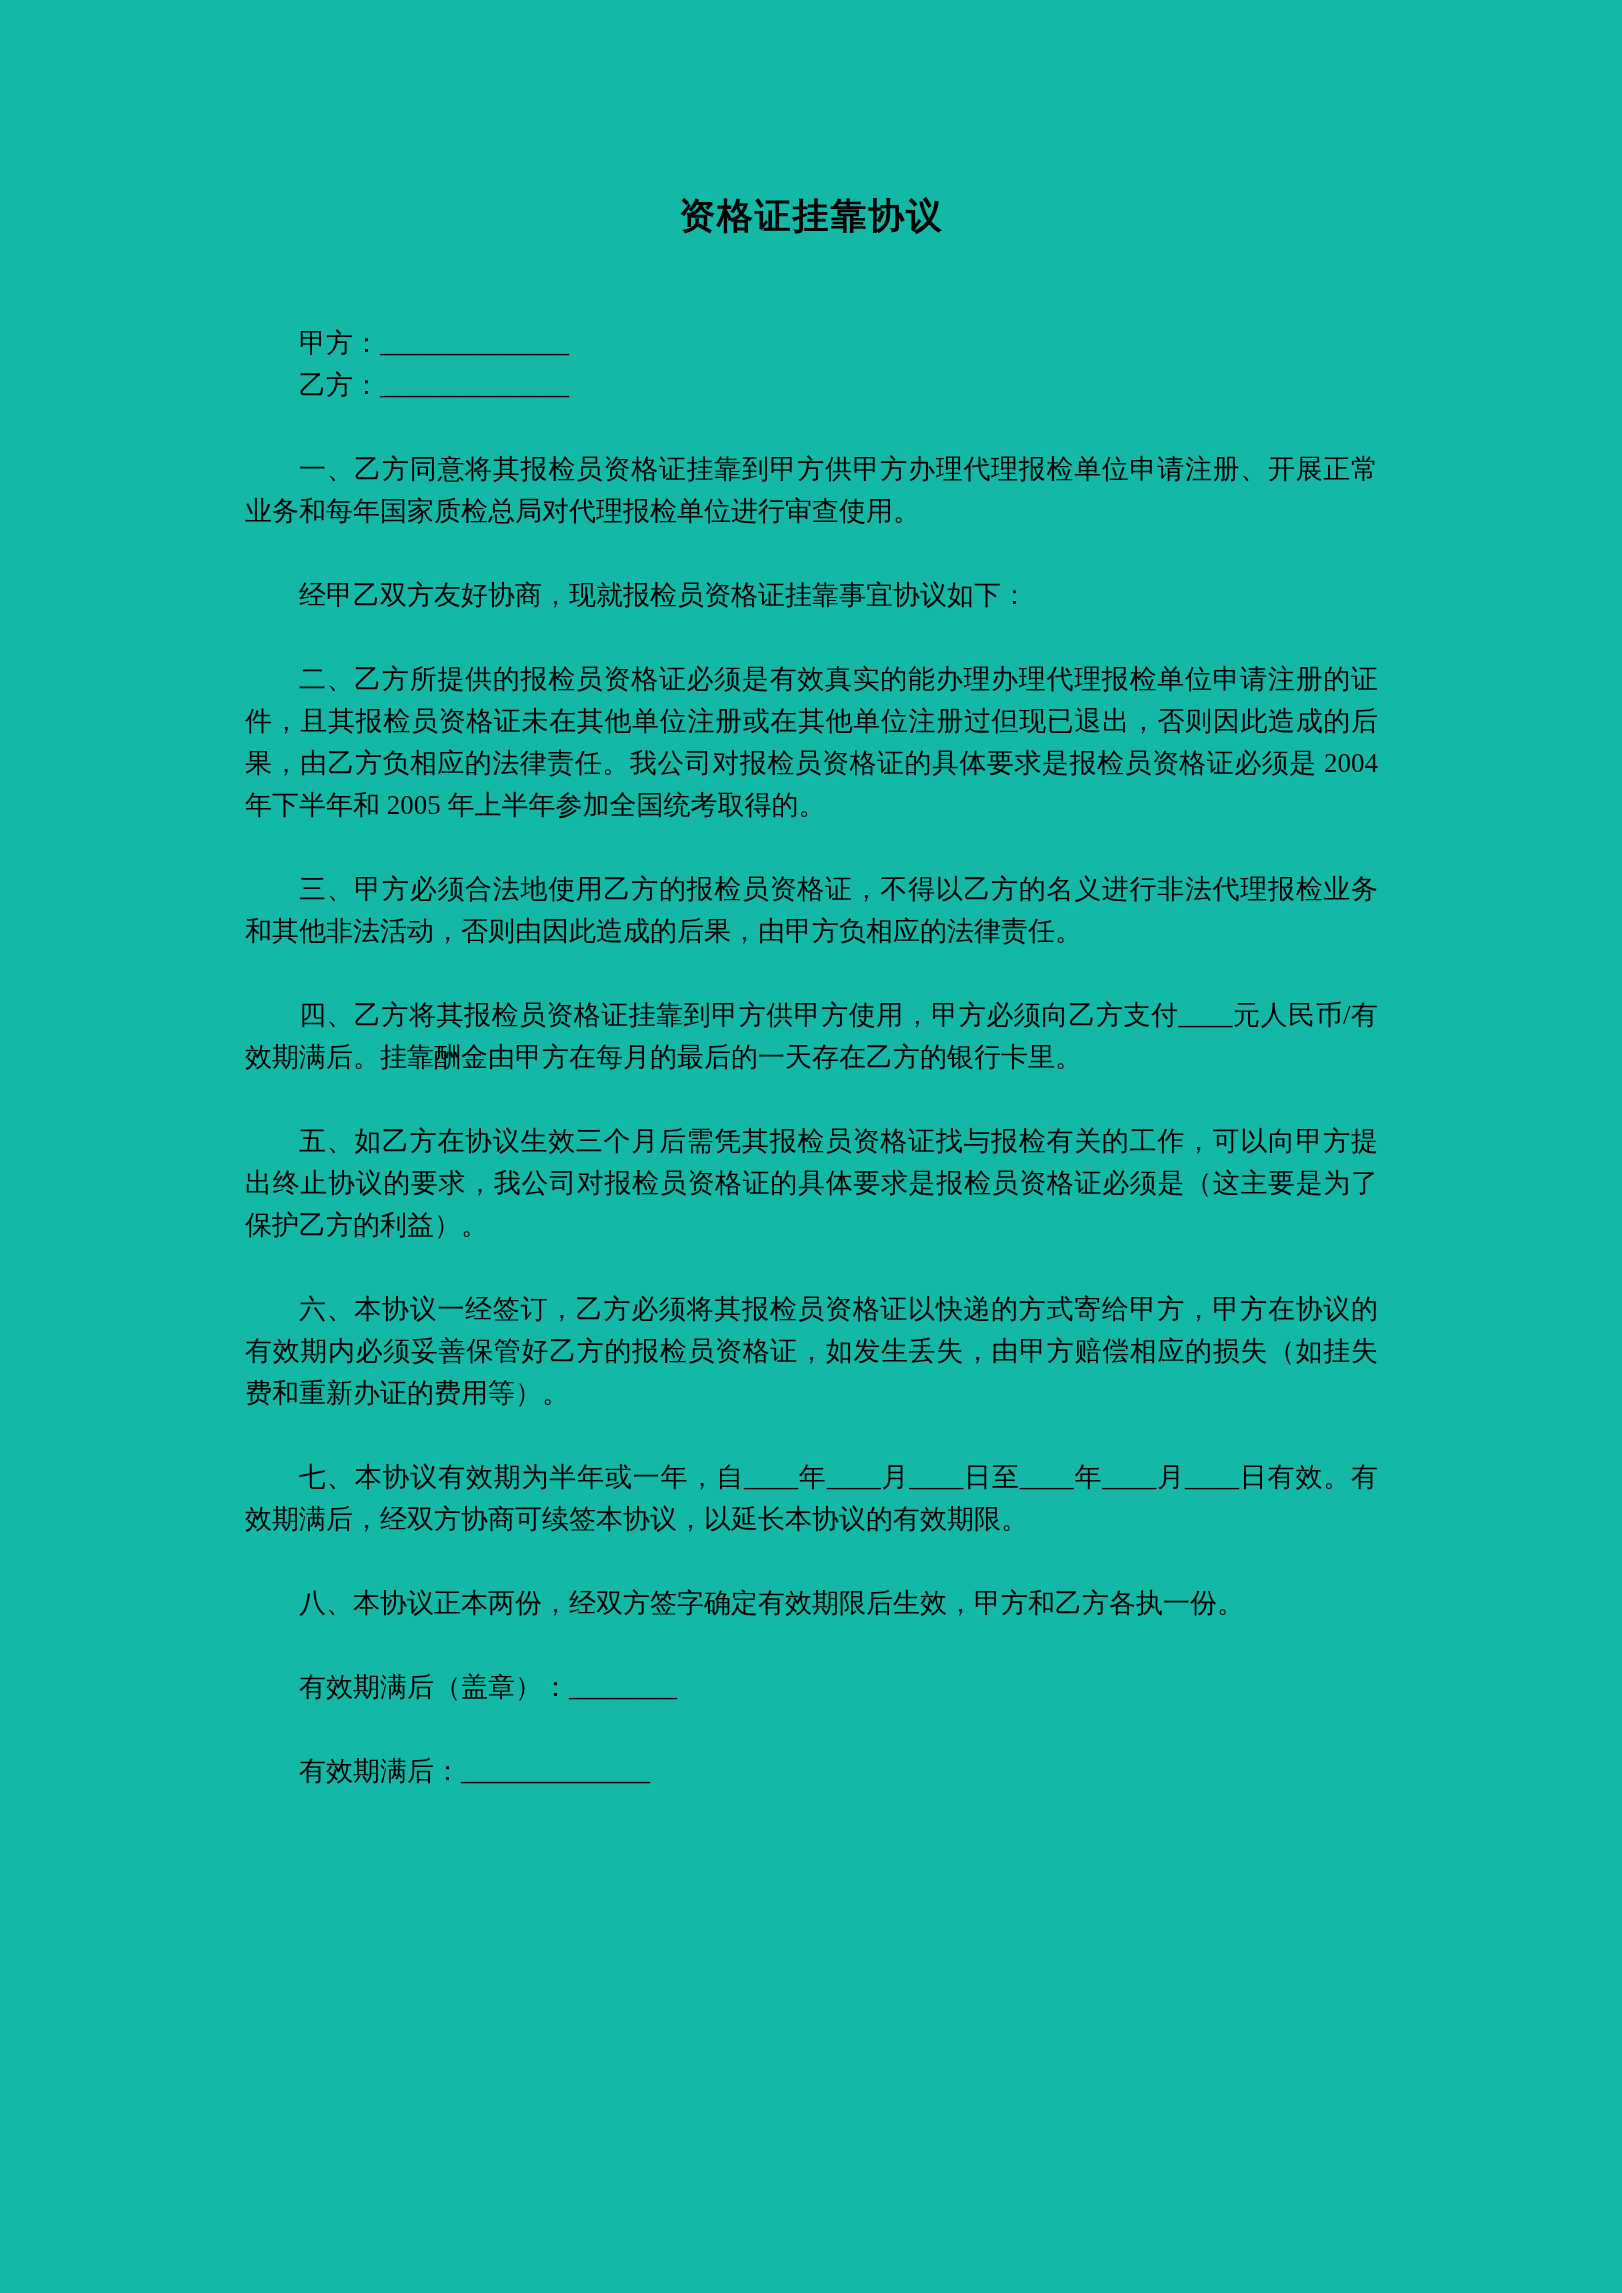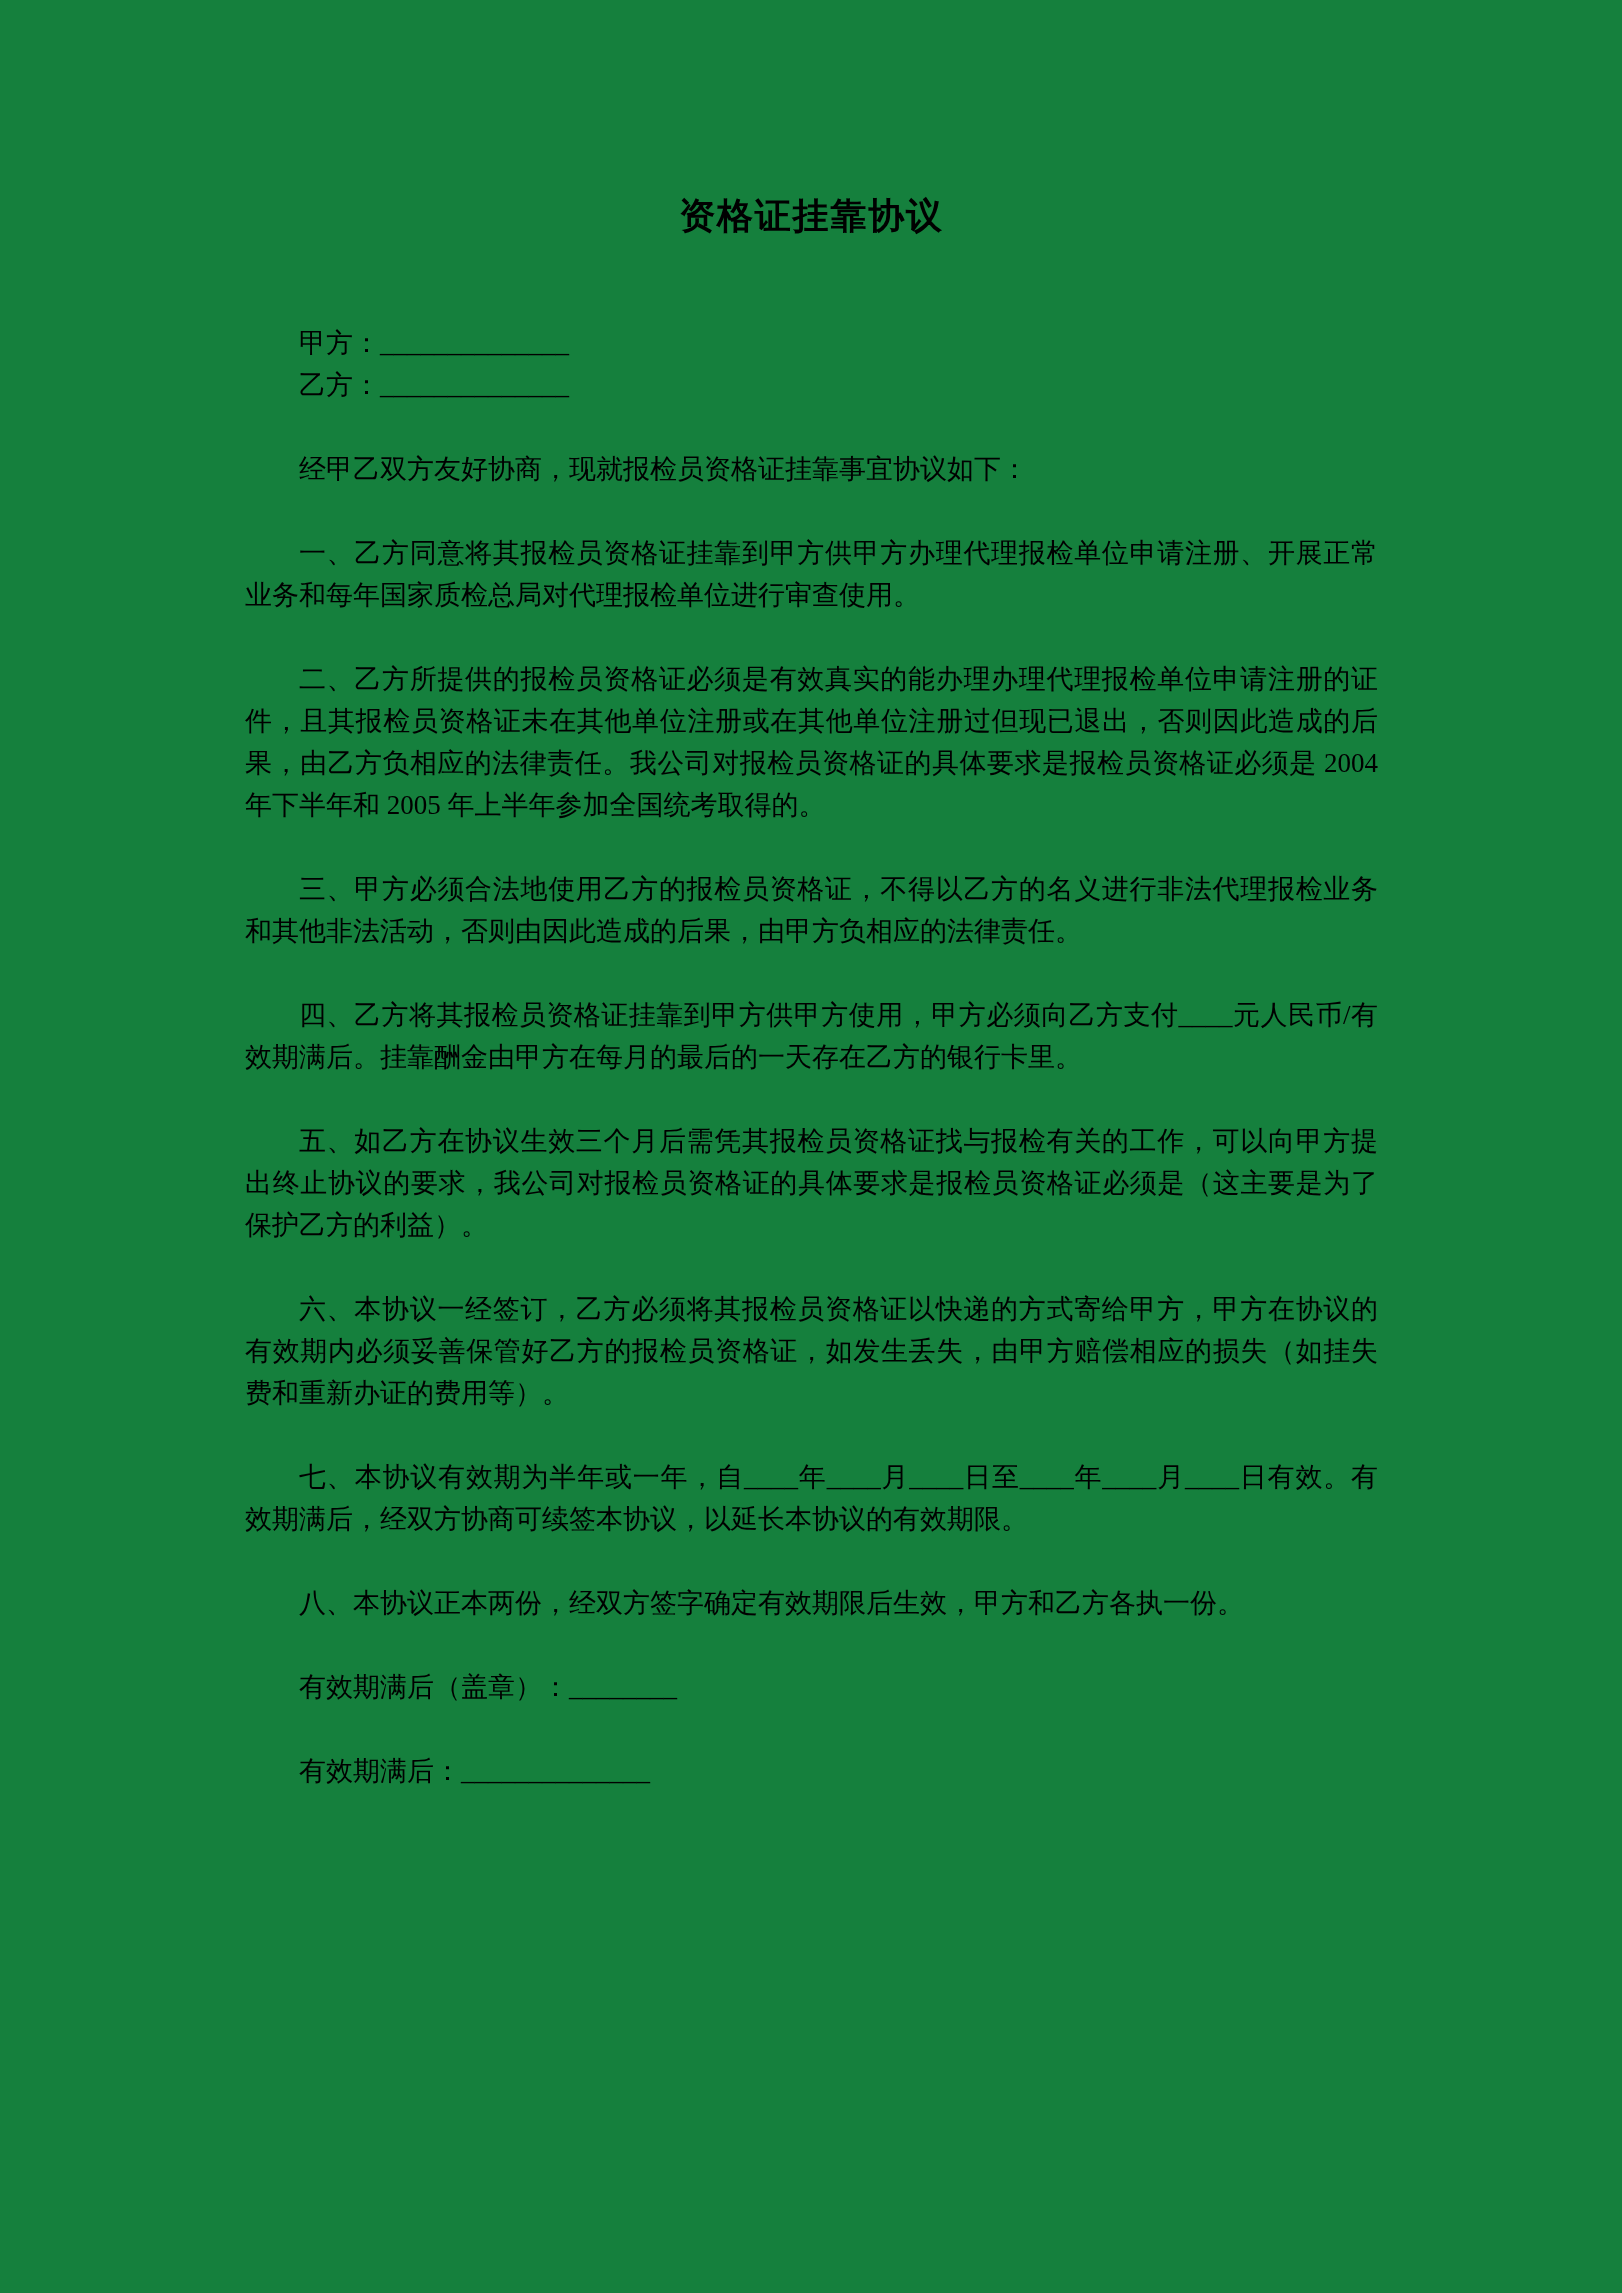--- a/index.html
+++ b/index.html
@@ -5,21 +5,21 @@
   html, body {
     margin: 0;
     padding: 0;
     background: #ffffff;
   }
   .page {
     position: relative;
     width: 1623px;
     height: 2294px;
     margin: 0 auto;
-    background: #15803d;
+    background: #14b8a6;
     box-sizing: border-box;
     padding: 191px 245px 0 245px;
     font-family: "Liberation Serif", "DejaVu Serif", serif;
     color: #000000;
     font-size: 27px;
     line-height: 42px;
   }
   .doc-title {
     margin: 0 0 80px 0;
     text-align: center;
@@ -54,23 +54,23 @@
 
 <div class="page">
 
   <h1 class="doc-title">资格证挂靠协议</h1>
 
   <div class="party-block">
     <p class="party-line">甲方：______________</p>
     <p class="party-line">乙方：______________</p>
   </div>
 
+  <p class="para">一、乙方同意将其报检员资格证挂靠到甲方供甲方办理代理报检单位申请注册、开展正常业务和每年国家质检总局对代理报检单位进行审查使用。</p>
+
   <p class="para">经甲乙双方友好协商，现就报检员资格证挂靠事宜协议如下：</p>
-
-  <p class="para">一、乙方同意将其报检员资格证挂靠到甲方供甲方办理代理报检单位申请注册、开展正常业务和每年国家质检总局对代理报检单位进行审查使用。</p>
 
   <p class="para">二、乙方所提供的报检员资格证必须是有效真实的能办理办理代理报检单位申请注册的证件，且其报检员资格证未在其他单位注册或在其他单位注册过但现已退出，否则因此造成的后果，由乙方负相应的法律责任。我公司对报检员资格证的具体要求是报检员资格证必须是 2004 年下半年和 2005 年上半年参加全国统考取得的。</p>
 
   <p class="para">三、甲方必须合法地使用乙方的报检员资格证，不得以乙方的名义进行非法代理报检业务和其他非法活动，否则由因此造成的后果，由甲方负相应的法律责任。</p>
 
   <p class="para">四、乙方将其报检员资格证挂靠到甲方供甲方使用，甲方必须向乙方支付____元人民币/有效期满后。挂靠酬金由甲方在每月的最后的一天存在乙方的银行卡里。</p>
 
   <p class="para">五、如乙方在协议生效三个月后需凭其报检员资格证找与报检有关的工作，可以向甲方提出终止协议的要求，我公司对报检员资格证的具体要求是报检员资格证必须是（这主要是为了保护乙方的利益）。</p>
 
   <p class="para">六、本协议一经签订，乙方必须将其报检员资格证以快递的方式寄给甲方，甲方在协议的有效期内必须妥善保管好乙方的报检员资格证，如发生丢失，由甲方赔偿相应的损失（如挂失费和重新办证的费用等）。</p>

